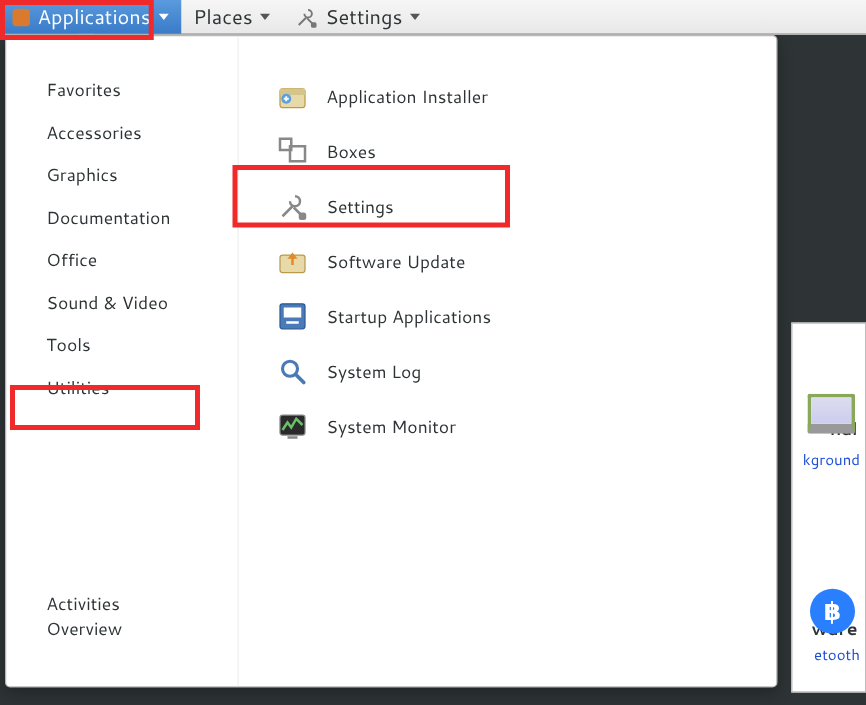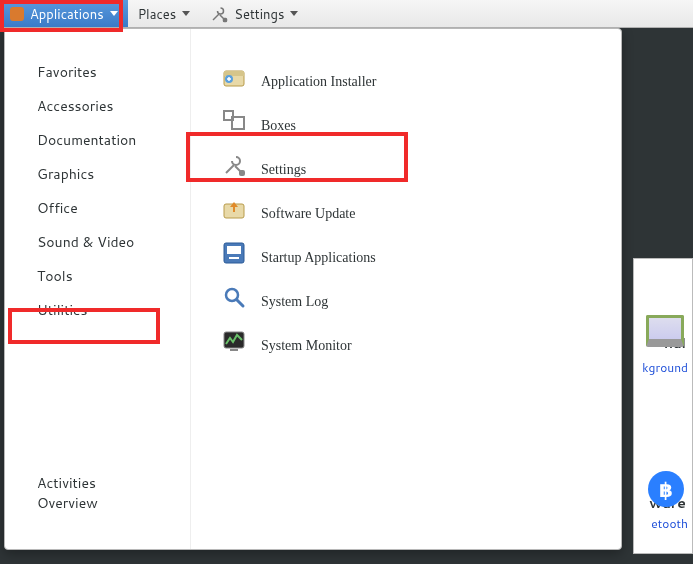--- a/index.html
+++ b/index.html
@@ -1,36 +1,36 @@
 <!DOCTYPE html>
 <html><head>
 <meta charset="utf-8">
 <style>
 * { box-sizing: border-box; margin: 0; padding: 0; }
 body { font-family: "Cantarell", "DejaVu Sans", sans-serif; font-size: 14px; background: #2e3436; width: 693px; height: 564px; overflow: hidden; position: relative; }
 
 .topbar { height: 28px; background: linear-gradient(to bottom, #f6f6f6, #e8e8e8); border-bottom: 1px solid #b0b0b0; display: flex; align-items: stretch; position: relative; z-index: 10; }
 .topbar-item { display: flex; align-items: center; padding: 0 10px; gap: 6px; color: #2e3436; cursor: pointer; }
 .topbar-item.active { background: linear-gradient(to bottom, #5a9add, #3a7bc8); color: #fff; }
-.topbar-label { font-size: 13px; }
+.topbar-label { font-size: 16px; }
 .dropdown-caret { width: 0; height: 0; border-left: 4px solid transparent; border-right: 4px solid transparent; border-top: 5px solid #555; }
 .active .dropdown-caret { border-top-color: #fff; }
 .foot-icon { width: 14px; height: 14px; background: #d97a2e; border-radius: 3px; position: relative; }
 .settings-top-icon svg { width: 18px; height: 18px; display: block; }
 
 .menu-popup { position: absolute; left: 4px; top: 28px; width: 618px; height: 522px; background: #fff; border: 1px solid #b8b8b8; border-radius: 4px; box-shadow: 0 4px 12px rgba(0,0,0,.3); display: flex; z-index: 9; }
 .menu-popup::before { content: ""; position: absolute; top: -8px; left: 56px; border-left: 8px solid transparent; border-right: 8px solid transparent; border-bottom: 8px solid #fff; }
 
 .categories { width: 186px; padding: 26px 12px 18px 0; display: flex; flex-direction: column; border-right: 1px solid #eee; }
 .cat-item { padding: 7px 18px 7px 32px; color: #2e3436; cursor: pointer; font-size: 14px; }
 .cat-spacer { flex: 1; }
 .activities { padding: 10px 18px 18px 32px; color: #2e3436; cursor: pointer; font-size: 14px; }
 
 .apps { flex: 1; padding: 26px 24px 0 24px; }
-.app-item { display: flex; align-items: flex-end; gap: 14px; padding: 9px 6px; cursor: pointer; color: #2e3436; font-family: Liberation Serif, serif; }
+.app-item { display: flex; align-items: center; gap: 14px; padding: 9px 6px; cursor: pointer; color: #2e3436; }
 .app-icon { width: 26px; height: 26px; display: flex; align-items: center; justify-content: center; flex-shrink: 0; }
 .app-icon svg { width: 26px; height: 26px; }
 .app-label { font-size: 14px; }
 
 .highlight { position: absolute; border: 4px solid #f02a2a; pointer-events: none; z-index: 20; }
 .hl-apps { left: 0; top: 0; width: 123px; height: 32px; }
 .hl-systools { left: 8px; top: 308px; width: 152px; height: 36px; }
 .hl-settings { left: 186px; top: 132px; width: 222px; height: 50px; }
 
 .bg-window { position: absolute; right: 0; top: 258px; width: 60px; height: 296px; background: #fff; border: 1px solid #bbb; z-index: 1; }
@@ -66,22 +66,22 @@
     </span>
     <span class="topbar-label">Settings</span>
     <span class="dropdown-caret"></span>
   </div>
 </div>
 
 <div class="menu-popup">
   <div class="categories">
     <div class="cat-item">Favorites</div>
     <div class="cat-item">Accessories</div>
+    <div class="cat-item">Graphics</div>
     <div class="cat-item">Documentation</div>
-    <div class="cat-item">Graphics</div>
     <div class="cat-item">Office</div>
     <div class="cat-item">Sound &amp; Video</div>
     <div class="cat-item">Tools</div>
     <div class="cat-item">Utilities</div>
     <div class="cat-spacer"></div>
     <div class="activities">Activities Overview</div>
   </div>
 
   <div class="apps">
     <div class="app-item">

